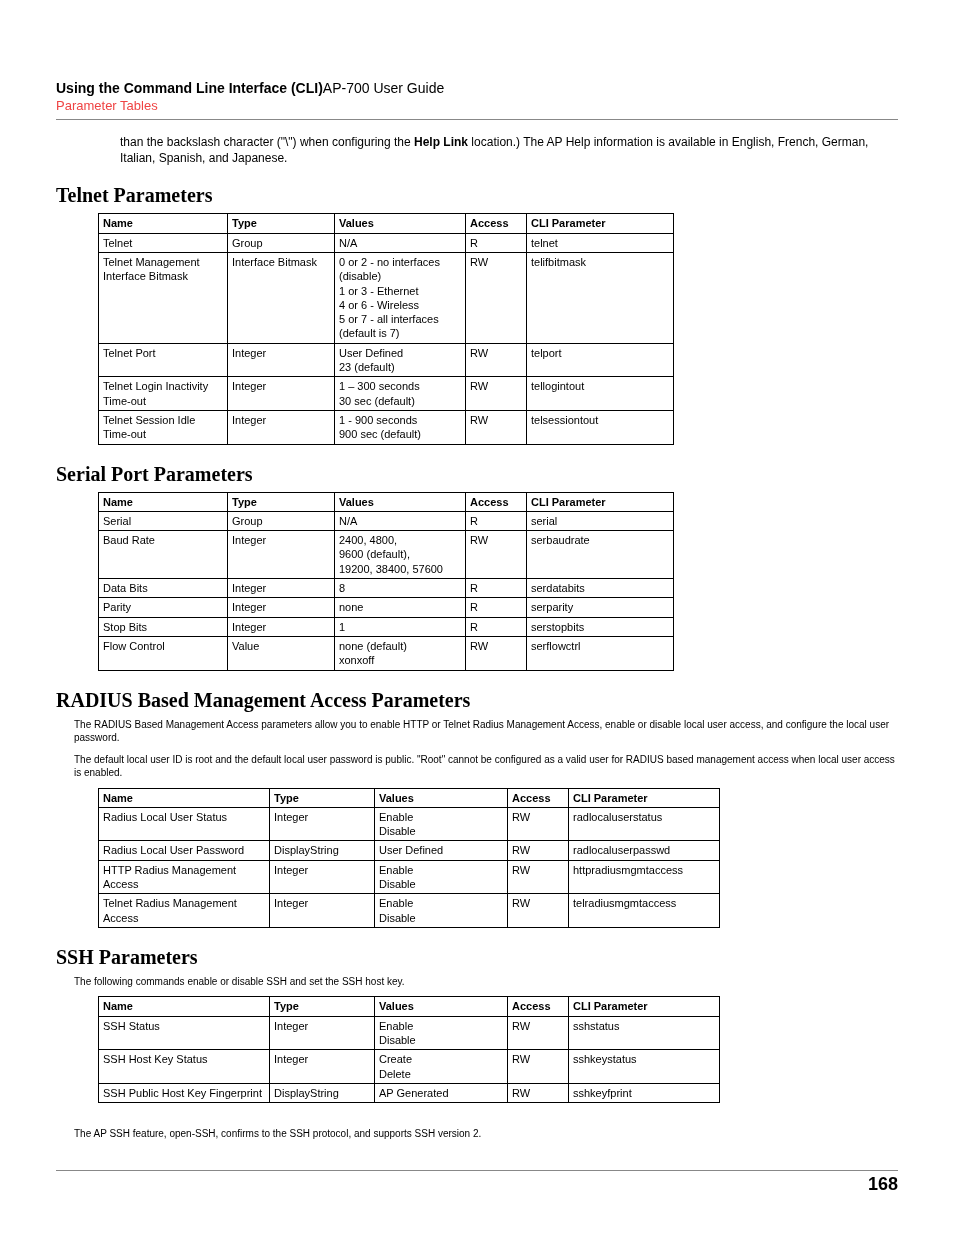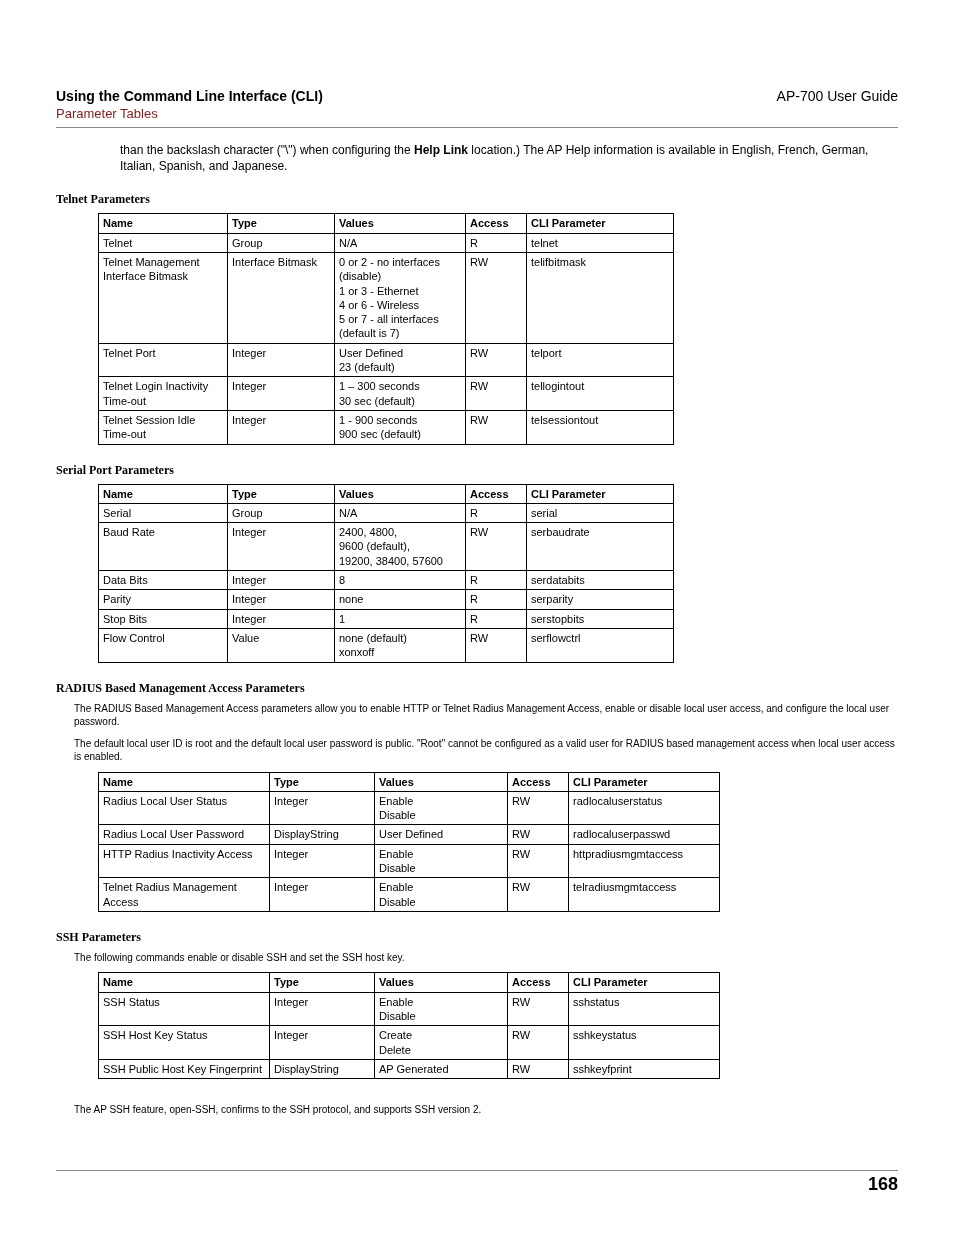--- a/index.html
+++ b/index.html
@@ -11,51 +11,49 @@
   }
   .page {
     width: 954px;
     min-height: 1235px;
     box-sizing: border-box;
     padding: 80px 56px 40px 56px;
     position: relative;
   }
   .hdr-row {
     display: flex;
-    justify-content: space-between;
     align-items: baseline;
-    margin-top: 8px;
   }
   .hdr-left {
     font-weight: bold;
     font-size: 14px;
   }
   .hdr-right {
     font-weight: normal;
     font-size: 14px;
   }
   .hdr-sub {
     font-size: 13px;
-    color: #7f1d1d;
+    color: #ef4444;
     margin-top: 2px;
   }
   .hdr-rule {
     border: none;
     border-top: 1px solid #888;
     margin: 6px 0 14px 0;
   }
   .body-block {
     padding-left: 64px;
     font-size: 12px;
     line-height: 1.35;
   }
   .section-title {
     font-family: "Times New Roman", serif;
     font-weight: bold;
-    font-size: 12px;
+    font-size: 20px;
     margin: 18px 0 6px 0;
     padding-left: 0;
   }
   .intro {
     font-size: 10px;
     line-height: 1.35;
     padding-left: 18px;
     margin: 4px 0 8px 0;
   }
   table.param {
@@ -248,21 +246,21 @@
           <td>radlocaluserstatus</td>
         </tr>
         <tr>
           <td>Radius Local User Password</td>
           <td>DisplayString</td>
           <td>User Defined</td>
           <td class="center">RW</td>
           <td>radlocaluserpasswd</td>
         </tr>
         <tr>
-          <td>HTTP Radius Inactivity Access</td>
+          <td>HTTP Radius Management Access</td>
           <td>Integer</td>
           <td>Enable<br>Disable</td>
           <td class="center">RW</td>
           <td>httpradiusmgmtaccess</td>
         </tr>
         <tr>
           <td>Telnet Radius Management Access</td>
           <td>Integer</td>
           <td>Enable<br>Disable</td>
           <td class="center">RW</td>

